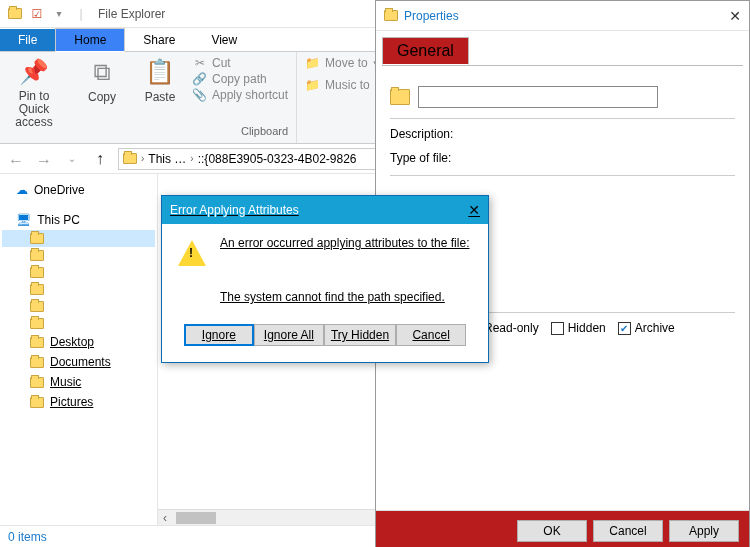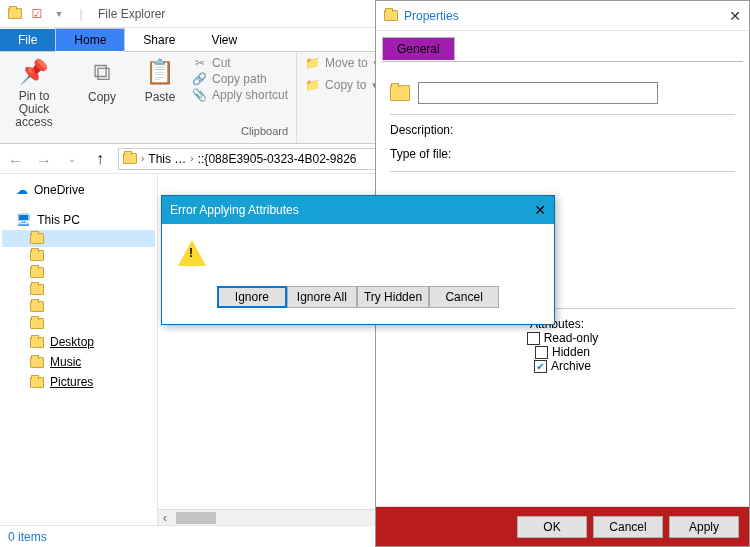--- a/index.html
+++ b/index.html
@@ -43,33 +43,33 @@
 .hscroll { position: absolute; bottom: 0; left: 0; right: 0; height: 16px; background: #f0f0f0; border-top: 1px solid #ddd; display:flex; align-items:center; }
 .hscroll .thumb { width:40px; height:12px; background:#c2c2c2; margin-left:4px; }
 
 .status { height: 22px; border-top: 1px solid #e5e5e5; display: flex; align-items: center; padding: 0 8px; color: #1979ca; font-size: 12px; }
 
 
 .prop { position: absolute; left: 375px; top: 0; width: 375px; height: 547px; background: #fff; border: 1px solid #999; z-index: 5; }
 .prop-title { height: 30px; display: flex; align-items: center; padding: 0 8px; color: #1979ca; border-bottom: 1px solid #e5e5e5; }
 .prop-title .close { margin-left: auto; color: #333; font-size: 14px; }
 .prop-tabs { padding: 6px 6px 0; }
-.prop-tab { display: inline-block; padding: 4px 14px; border: 1px solid #bbb; border-bottom: 1px solid #fff; font-size: 12px; background:#a21caf; }
+.prop-tab { display: inline-block; padding: 4px 14px; border: 1px solid #bbb; border-bottom: 1px solid #fff; font-size: 16px; background:#b91c1c; }
 .prop-body { border-top: 1px solid #bbb; margin: 0 6px; padding: 20px 8px 8px; height: calc(100% - 30px - 30px - 40px); }
 .field { display: flex; align-items: center; gap: 8px; margin-bottom: 10px; }
 .field label { width: 80px; color: #000; }
 .hr { border: none; border-top: 1px solid #ccc; margin: 8px 0; }
-.attr-row { display: flex; align-items: center; gap: 0; flex-direction: column; }
+.attr-row { display: flex; align-items: center; gap: 12px; }
 .chk { display: inline-flex; align-items: center; gap: 4px; }
 .chkbox { width: 13px; height: 13px; border: 1px solid #333; display:inline-flex; align-items:center; justify-content:center; font-size:10px; color:#1979ca; }
 .prop-footer { height: 40px; display: flex; justify-content: flex-end; align-items: center; gap: 6px; padding: 0 10px; background: #b91c1c; border-top:1px solid #ddd; }
 .winbtn { min-width: 70px; height: 22px; border: 1px solid #adadad; background: #e1e1e1; font-size: 12px; cursor:pointer; }
 
 
-.err { position: absolute; left: 161px; top: 195px; width: 394px; background: #fff; border: 1px solid #0a6db3; box-shadow: 2px 2px 8px rgba(0,0,0,.3); z-index: 10; }
+.err { position: absolute; left: 161px; top: 195px; width: 328px; background: #fff; border: 1px solid #0a6db3; box-shadow: 2px 2px 8px rgba(0,0,0,.3); z-index: 10; text-decoration: underline; }
 .err-title { height: 28px; background: #17a0d4; color: #fff; display: flex; align-items: center; padding: 0 8px; font-size: 12px; }
 .err-title .close { margin-left: auto; color: #000; font-size: 14px; }
 .err-body { padding: 12px 16px 16px; background: #fff; }
 .err-msg { display: flex; gap: 14px; align-items: flex-start; }
 .warn-tri { width:0;height:0;border-left:14px solid transparent;border-right:14px solid transparent;border-bottom:26px solid #fdd835;position:relative; margin-top:4px;}
 .warn-tri::after { content:"!"; position:absolute; left:-3px; top:6px; font-weight:bold; color:#000; }
 .err-buttons { display: flex; justify-content: center; margin-top: 20px; }
 .err-buttons .winbtn.primary { border: 2px solid #0078d7; }
 
 .folder-ico { display:inline-block; width:14px; height:11px; background:#ffd96a; border:1px solid #caa53e; border-radius:1px; position:relative; }
@@ -136,21 +136,21 @@
   <div class="rgroup">
     <div class="content">
       <div class="smallcol" style="gap:8px;">
         <div class="smallbtn">
             <span class="si">📁</span>
             <span>Move to</span> 
             <span style="font-size:8px;">▼</span>
           </div>
         <div class="smallbtn">
             <span class="si">📁</span>
-            <span>Copy to</span> 
+            <span>Music to</span> 
             <span style="font-size:8px;">▼</span>
           </div>
       </div>
       <div class="smallcol" style="gap:8px;">
         <div class="smallbtn">
             <span class="si">✕</span>
             <span>De</span>
           </div>
       </div>
     </div>
@@ -197,20 +197,24 @@
       </div>
     <div class="titem indent">
         <span class="folder-ico"></span>
       </div>
     <div class="titem indent">
         <span class="folder-ico"></span>
       </div>
     <div class="titem indent">
         <span class="folder-ico"></span>
         <span>Desktop</span>
+      </div>
+    <div class="titem indent">
+        <span class="folder-ico"></span>
+        <span>Documents</span>
       </div>
     <div class="titem indent">
         <span class="folder-ico"></span>
         <span>Music</span>
       </div>
     <div class="titem indent">
         <span class="folder-ico"></span>
         <span>Pictures</span>
       </div>
   </div>
@@ -274,20 +278,25 @@
 </div>
 
 <div class="err">
   <div class="err-title">
     <span>Error Applying Attributes</span>
     <span class="close">✕</span>
   </div>
   <div class="err-body">
     <div class="err-msg">
       <div class="warn-tri"></div>
+      <div style="flex:1;">
+        <div>An error occurred applying attributes to the file:</div>
+        <div style="height:40px;"></div>
+        <div>The system cannot find the path specified.</div>
+      </div>
     </div>
     <div class="err-buttons">
       <button class="winbtn primary">Ignore</button>
       <button class="winbtn">Ignore All</button>
       <button class="winbtn">Try Hidden</button>
       <button class="winbtn">Cancel</button>
     </div>
   </div>
 </div>
 

